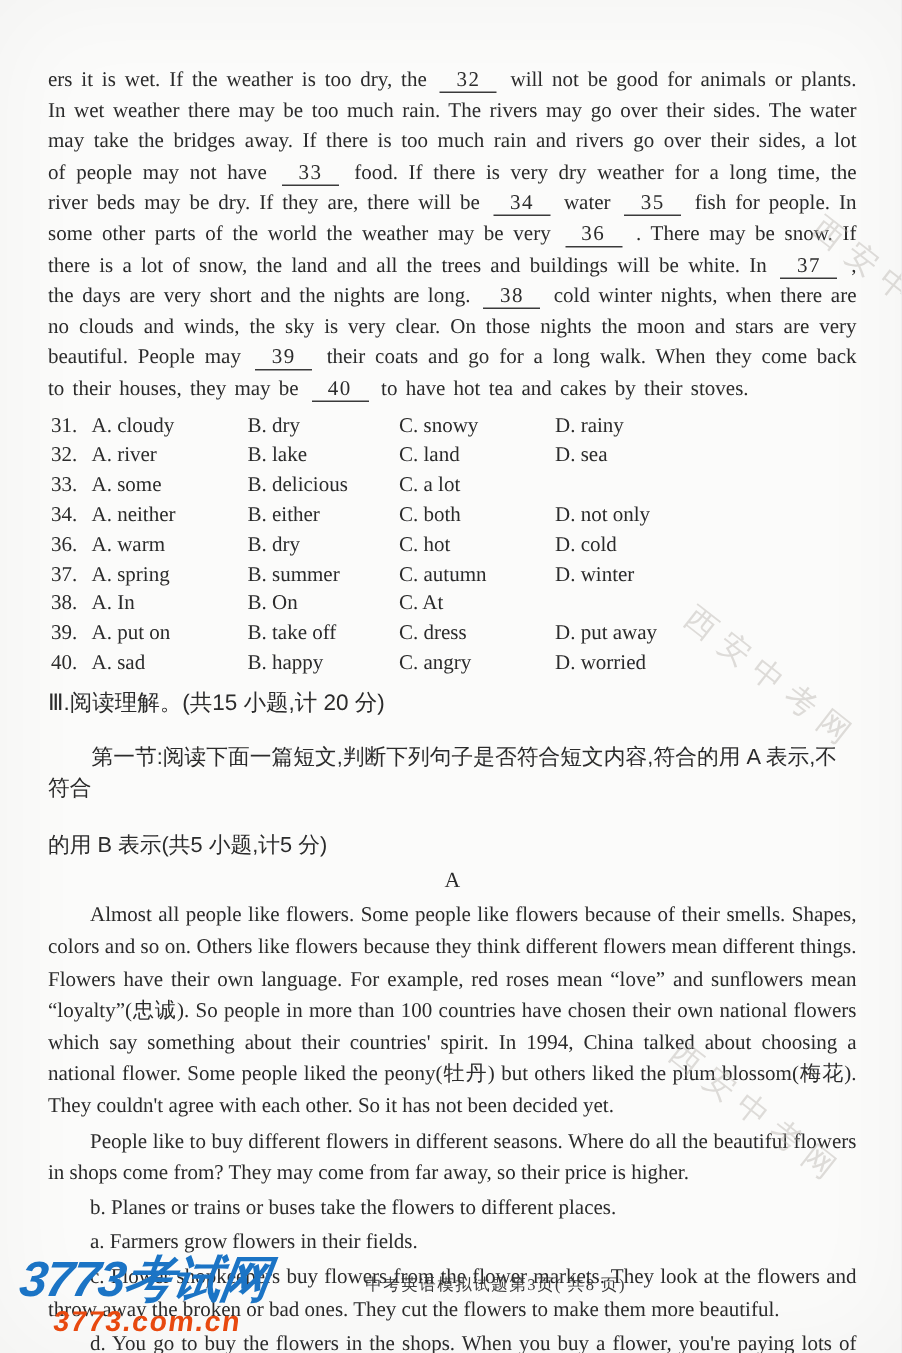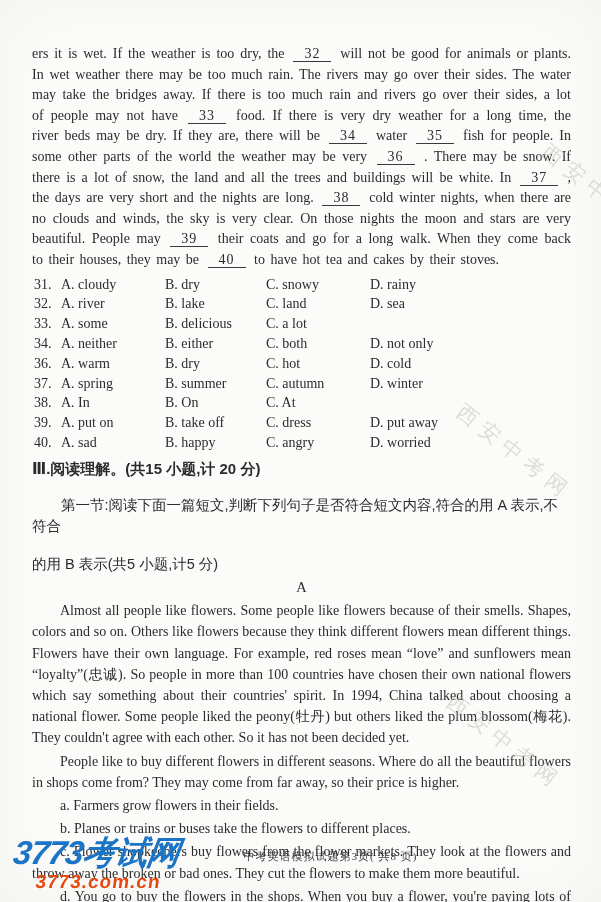--- a/index.html
+++ b/index.html
@@ -26,21 +26,21 @@
     letter-spacing:1px;
   }
   .options{margin:4px 0 0 2px;font-size:14px;}
   .qrow{
     display:grid;
     grid-template-columns:27px 104px 101px 104px auto;
     line-height:19.8px;
   }
   .sec-head{
     margin:5px 0 0 0;
-    font-weight:bold;font-size:15px;line-height:21px;
+    font-weight:normal;font-size:15px;line-height:21px;
     font-family:"Liberation Sans","DejaVu Sans",sans-serif;
   }
   .cn-ins{
     margin:16px 0 0 0;font-size:14.5px;line-height:21.5px;
     font-family:"Liberation Sans","DejaVu Sans",sans-serif;
   }
   .cn-ins.indent{text-indent:2em;}
   .passage-label{
     text-align:center;margin-top:2px;font-size:14.5px;line-height:20px;
   }
@@ -159,22 +159,22 @@
     </div>
 
     <div class="sec-head">Ⅲ.阅读理解。(共15 小题,计 20 分)</div>
     <div class="cn-ins indent">第一节:阅读下面一篇短文,判断下列句子是否符合短文内容,符合的用 A 表示,不符合</div>
     <div class="cn-ins">的用 B 表示(共5 小题,计5 分)</div>
 
     <div class="passage-label">A</div>
 
     <p class="para first">Almost all people like flowers. Some people like flowers because of their smells. Shapes, colors and so on. Others like flowers because they think different flowers mean different things. Flowers have their own language. For example, red roses mean “love” and sunflowers mean “loyalty”(忠诚). So people in more than 100 countries have chosen their own national flowers which say something about their countries' spirit. In 1994, China talked about choosing a national flower. Some people liked the peony(牡丹) but others liked the plum blossom(梅花). They couldn't agree with each other. So it has not been decided yet.</p>
     <p class="para">People like to buy different flowers in different seasons. Where do all the beautiful flowers in shops come from? They may come from far away, so their price is higher.</p>
+    <p class="para">b. Planes or trains or buses take the flowers to different places.</p>
     <p class="para">a. Farmers grow flowers in their fields.</p>
-    <p class="para">b. Planes or trains or buses take the flowers to different places.</p>
     <p class="para">c. Flower shopkeepers buy flowers from the flower markets. They look at the flowers and throw away the broken or bad ones. They cut the flowers to make them more beautiful.</p>
     <p class="para">d. You go to buy the flowers in the shops. When you buy a flower, you're paying lots of people: the farmer, the driver of the plane or train or bus. The seller in the flower market and the flow-</p>
   </div>
 
   <div class="footer-text">中考英语模拟试题第3页( 共8 页)</div>
 
   <div class="logo">
     <div class="logo-title">3773考试网</div>
     <div class="logo-domain">3773.com.cn</div>
   </div>

